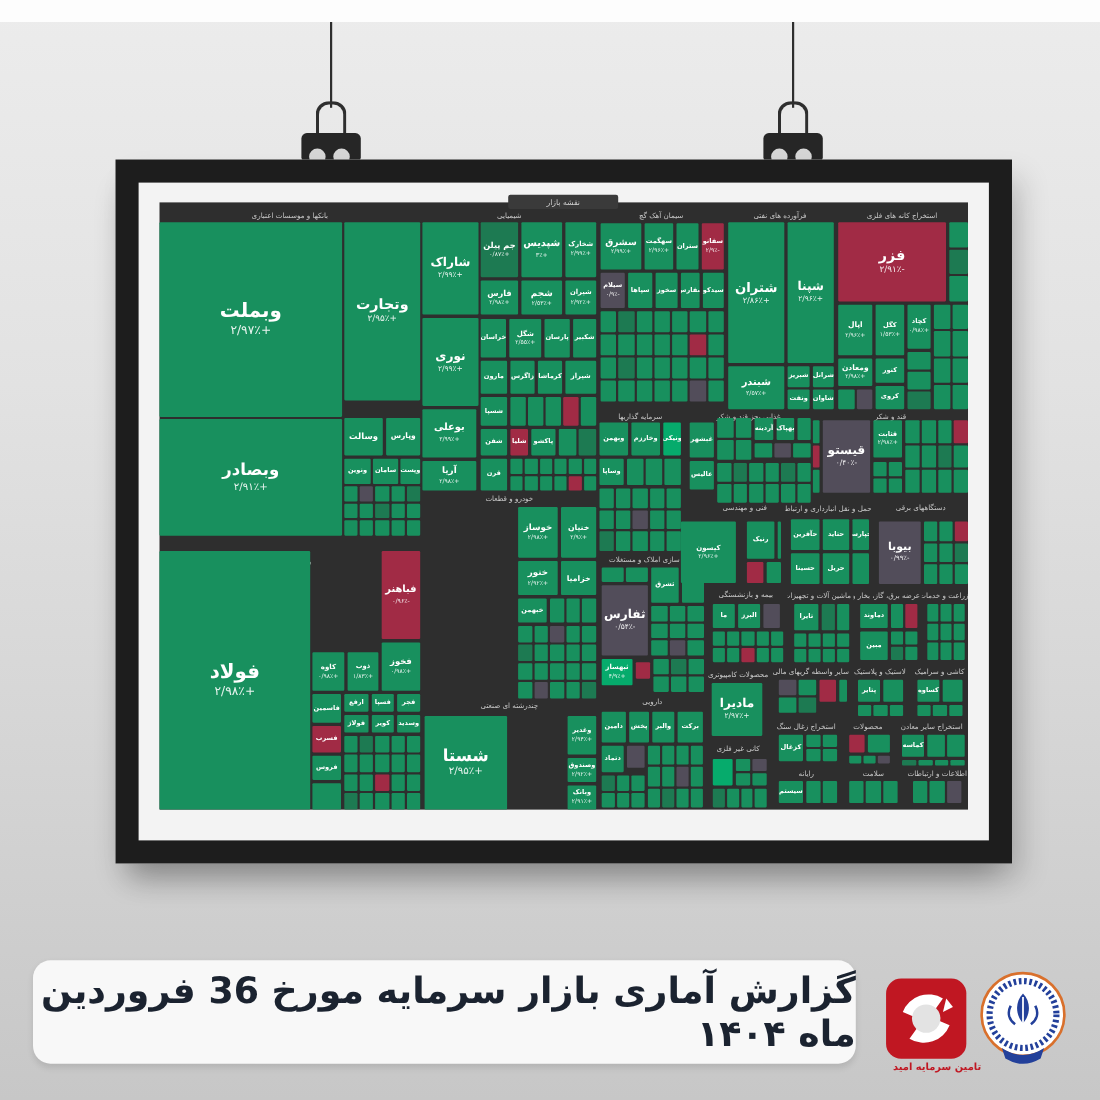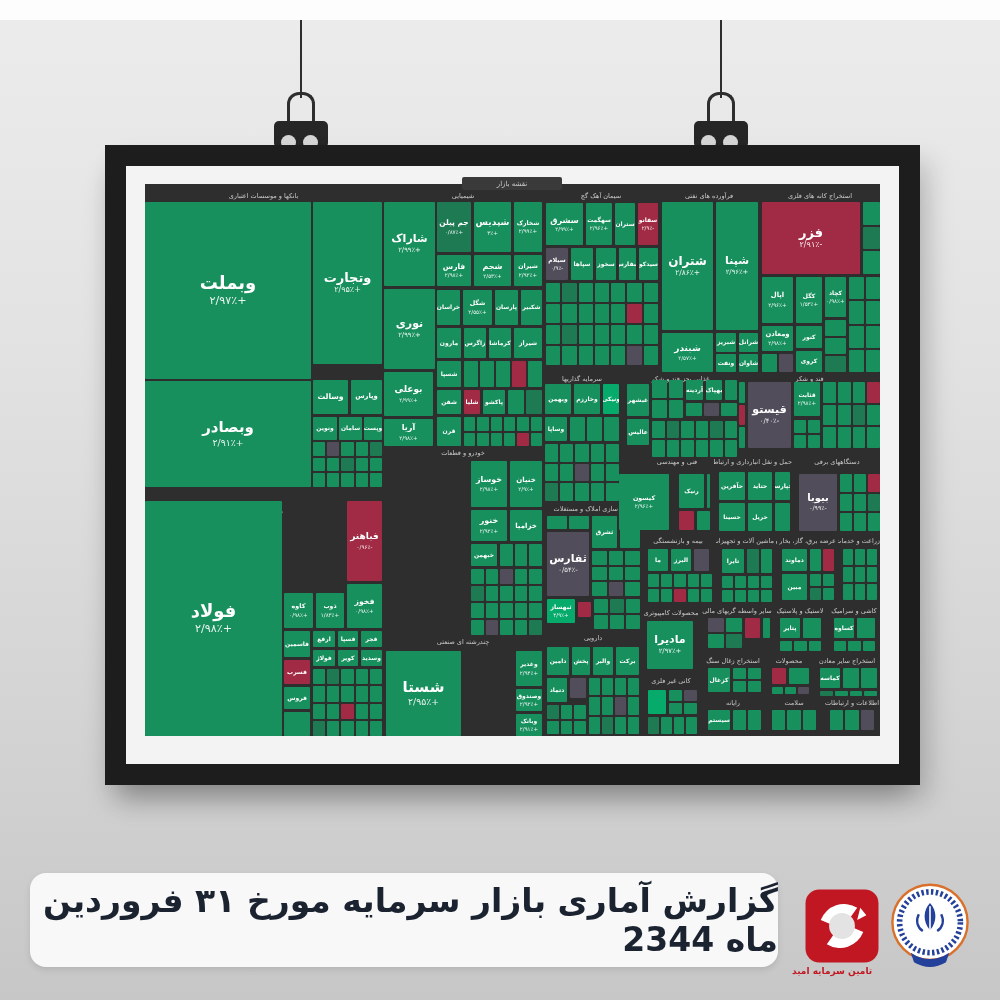--- a/index.html
+++ b/index.html
@@ -29,21 +29,21 @@
   .c-g2{background:#1d7a52;}
   .c-b{background:#06ab6c;}
   .c-r{background:#a12b45;}
   .c-m{background:#8d4156;}
   .c-d{background:#524d5a;}
   #banner{position:absolute;left:30px;top:873px;width:748px;height:94px;background:#f8f8f8;
     border-radius:16px;box-shadow:0 3px 6px rgba(0,0,0,.10);display:flex;align-items:center;
     justify-content:center;}
   #banner-text{direction:rtl;color:#1b2330;font-size:33px;font-weight:600;letter-spacing:-.5px;}
   #omid-logo{position:absolute;left:804px;top:888px;width:76px;height:76px;}
-  #omid-caption{position:absolute;left:792px;top:966px;width:100px;text-align:left;
+  #omid-caption{position:absolute;left:792px;top:966px;width:100px;text-align:right;
     color:#c01722;font-size:9px;font-weight:700;direction:rtl;}
   #sepah-logo{position:absolute;left:890px;top:882px;width:80px;height:95px;}
 </style>
 </head>
 <body>
 
 <div id="stage">
   <div id="top-strip"></div>
 
   <div class="wire" style="left:300px;"></div>
@@ -790,21 +790,21 @@
         <div class="tile c-g" style="left: 642.333px; top: 526px; width: 13.3333px; height: 20px;"></div>
         <div class="tile c-g" style="left: 657.667px; top: 526px; width: 13.3333px; height: 20px;"></div>
         <div class="sector-label" style="left: 679px; top: 514px; width: 56px; height: 10px;">اطلاعات و ارتباطات</div>
         <div class="tile c-g" style="left: 685px; top: 526px; width: 13.3333px; height: 20px;"></div>
         <div class="tile c-g" style="left: 700.333px; top: 526px; width: 13.3333px; height: 20px;"></div>
         <div class="tile c-d" style="left: 715.667px; top: 526px; width: 13.3333px; height: 20px;"></div>
       </div>
   </div>
 
   <div id="banner">
-    <span id="banner-text">گزارش آماری بازار سرمایه مورخ ۳۱ فروردین ماه 2344</span>
+    <span id="banner-text">گزارش آماری بازار سرمایه مورخ 36 فروردین ماه ۱۴۰۴</span>
   </div>
 
   <svg id="omid-logo" viewBox="0 0 100 100">
     <rect x="2" y="2" width="96" height="96" rx="18" fill="#c01722"></rect>
     <path d="M22 42 a33 33 0 0 1 48 -16 l-10 14 a16 16 0 0 0 -24 8 z" fill="#ffffff"></path>
     <path d="M78 58 a33 33 0 0 1 -48 16 l10 -14 a16 16 0 0 0 24 -8 z" fill="#ffffff"></path>
     <circle cx="50" cy="50" r="17" fill="#e3e3e3"></circle>
     <path d="M74 26 l8 10 -12 6 z" fill="#ffffff"></path>
   </svg>
   <div id="omid-caption">تامین سرمایه امید</div>

